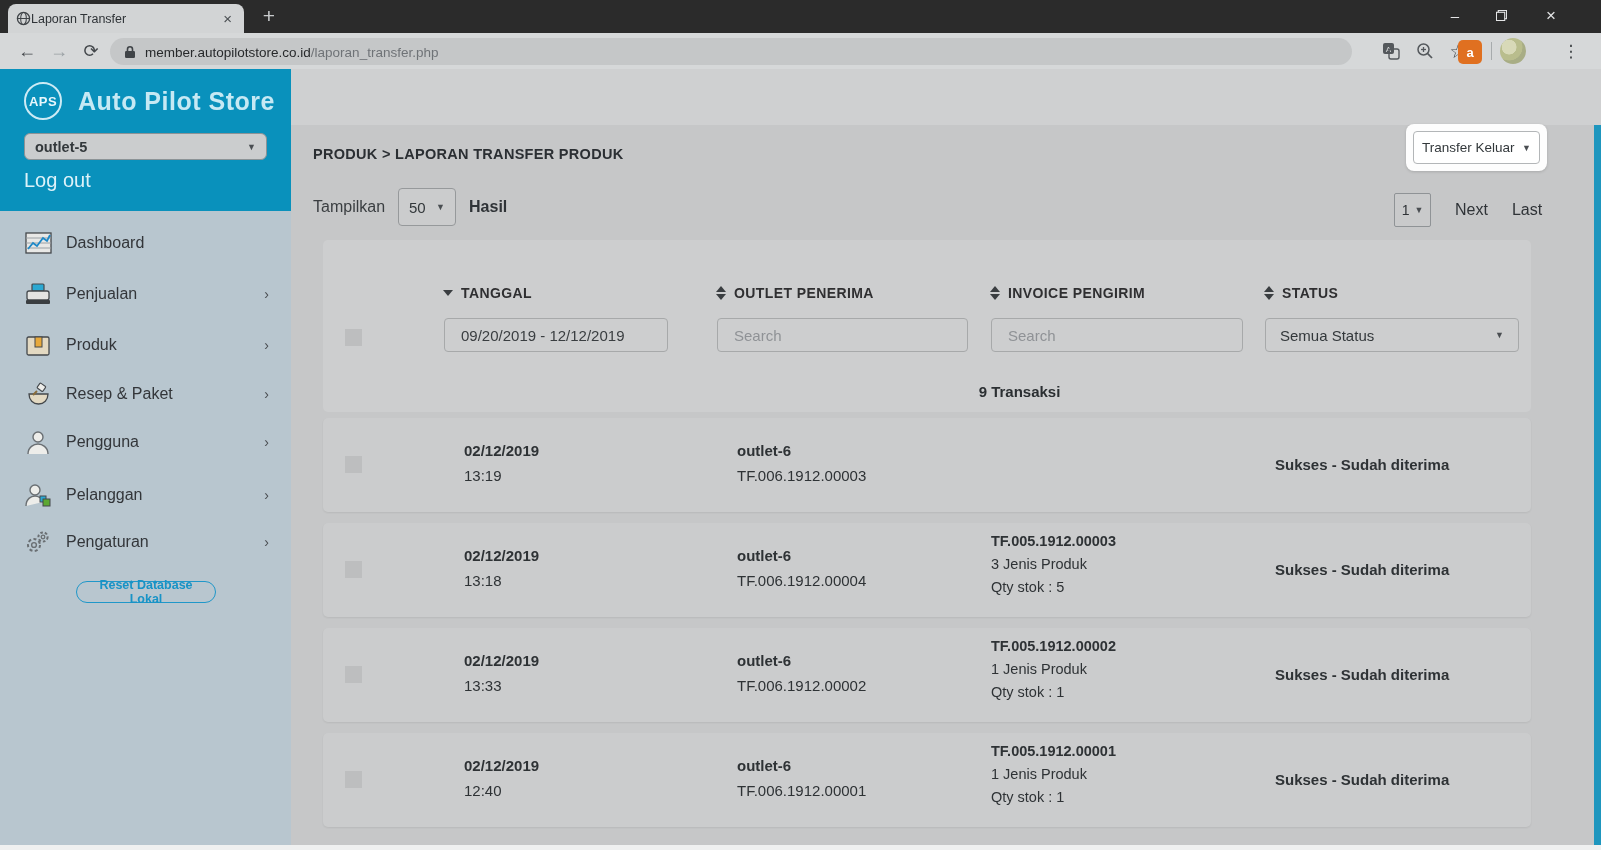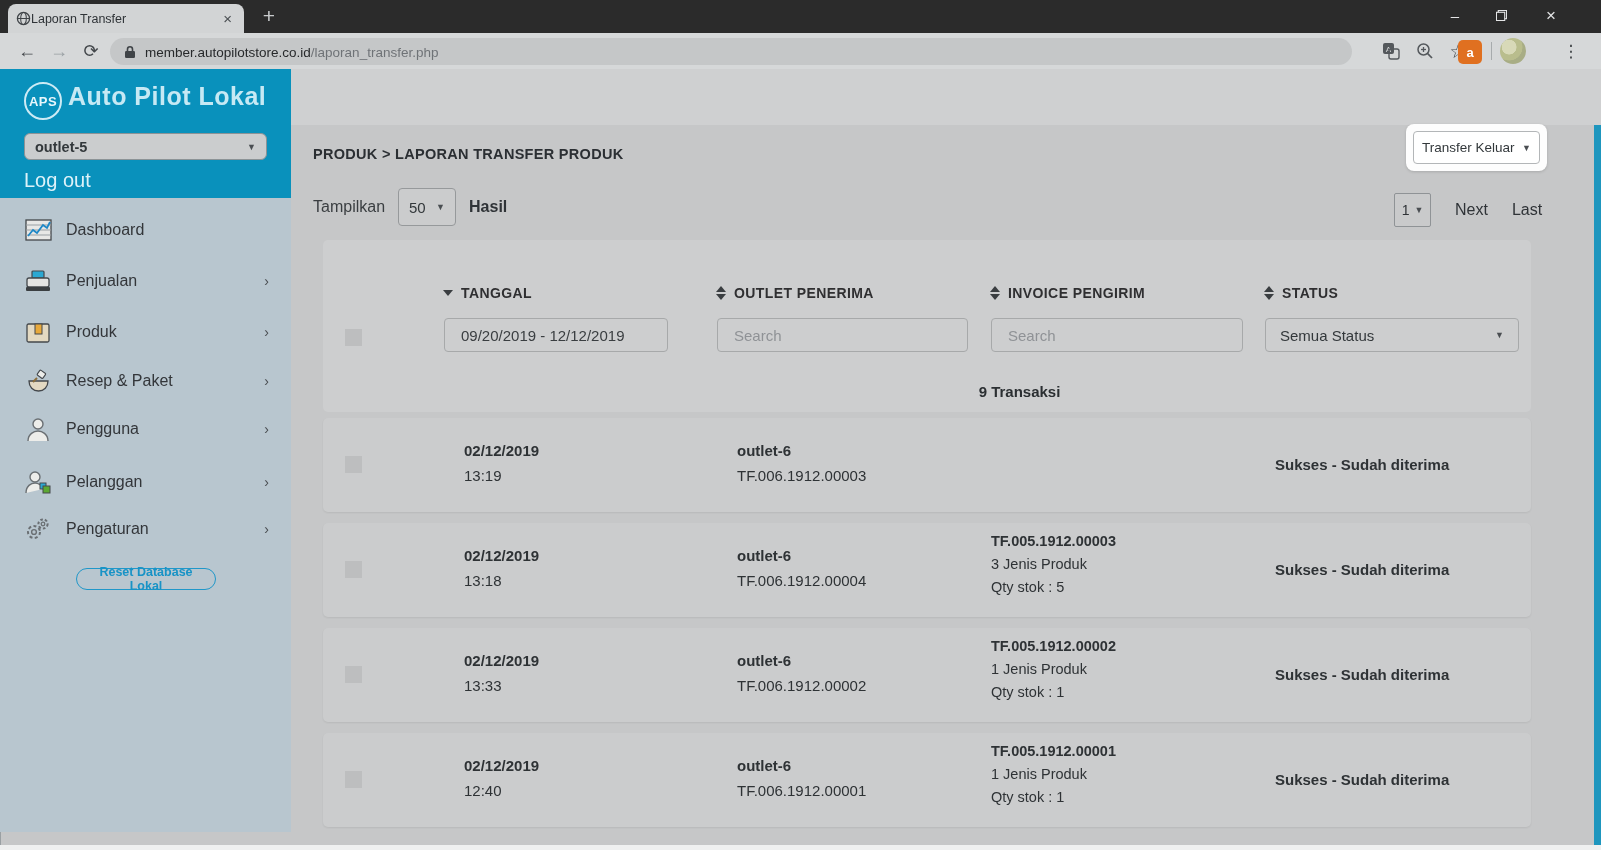--- a/index.html
+++ b/index.html
@@ -25,29 +25,29 @@
   #addressbar .path{font-size:13.5px;color:#6F7377;}
   .tbicon{position:absolute;top:5px;width:26px;height:26px;display:flex;align-items:center;justify-content:center;
           color:#3F4347;font-size:16px;}
   #extension{position:absolute;left:1458px;top:7px;width:24px;height:24px;background:#E07020;border-radius:5px;
              color:#fff;font-weight:bold;font-size:13px;display:flex;align-items:center;justify-content:center;}
   #avatar{position:absolute;left:1500px;top:5px;width:26px;height:26px;border-radius:50%;
           background:radial-gradient(circle at 35% 35%,#d8d9b8 0 30%,#b9bd8d 32% 55%,#a8ad85 57% 100%);}
   #tb-sep{position:absolute;left:1491px;top:9px;width:1px;height:18px;background:#a7abad;}
   
   #sb-head{position:absolute;left:0;top:69px;width:291px;height:142px;background:#0991BC;}
-  #brandrow{position:absolute;left:24px;top:13px;display:flex;gap:6px;}
+  #brandrow{position:absolute;left:24px;top:13px;display:flex;align-items:center;gap:16px;}
   #logo{width:38px;height:38px;border-radius:50%;border:2.5px solid #CDEBF5;color:#E8F7FC;
         display:flex;align-items:center;justify-content:center;font-size:13px;font-weight:bold;letter-spacing:.5px;}
   #brand{font-size:25px;font-weight:bold;color:#C6E9F4;letter-spacing:.5px;}
   #outletsel{position:absolute;left:24px;top:64px;width:243px;height:27px;background:#CBCDCE;
              border:1px solid #8C9396;border-radius:6px;display:flex;align-items:center;
              justify-content:space-between;padding:0 10px;font-size:14.5px;color:#33383B;font-weight:bold;}
   #logout{position:absolute;left:24px;top:100px;font-size:20px;color:#DDF2F9;}
-  #sb-body{position:absolute;left:0;top:198px;width:291px;height:634px;background:#B8C6CF;}
+  #sb-body{position:absolute;left:0;top:211px;width:291px;height:634px;background:#B8C6CF;}
   .mitem{position:absolute;left:0;width:291px;height:34px;display:flex;align-items:center;padding-left:24px;gap:14px;}
   .mitem .micon{width:28px;height:26px;display:flex;align-items:center;justify-content:center;}
   .mitem .mlabel{font-size:16px;color:#33363A;}
   .mitem .chev{position:absolute;right:22px;color:#4A4E52;font-size:14px;}
   #resetbtn{position:absolute;left:76px;top:370px;width:140px;height:22px;border:1.5px solid #1F97C9;
             border-radius:12px;color:#1893C6;font-weight:bold;font-size:12.5px;display:flex;
             align-items:center;justify-content:center;background:transparent;}
   
   #topband{position:absolute;left:291px;top:69px;width:1310px;height:56px;background:#CFD0D1;}
   #breadcrumb{position:absolute;left:313px;top:146px;font-size:14.5px;font-weight:bold;
@@ -161,21 +161,21 @@
     <div class="tbicon" style="left:1445px;font-size:19px;">☆</div>
     <div id="extension">a</div>
     <div id="tb-sep"></div>
     <div id="avatar"></div>
     <div class="tbicon" style="left:1558px;font-size:17px;">⋮</div>
   </div>
 
   <div id="sb-head">
     <div id="brandrow">
       <div id="logo">APS</div>
-      <div id="brand">Auto Pilot Lokal</div>
+      <div id="brand">Auto Pilot Store</div>
     </div>
     <div id="outletsel">
       <span>outlet-5</span>
       <span class="caret">▼</span>
     </div>
     <div id="logout">Log out</div>
   </div>
 
   <div id="sb-body">
     <div class="mitem" style="top:15px;">

